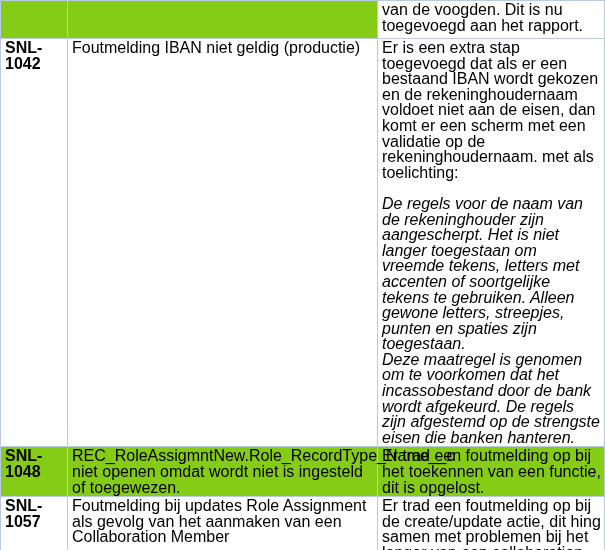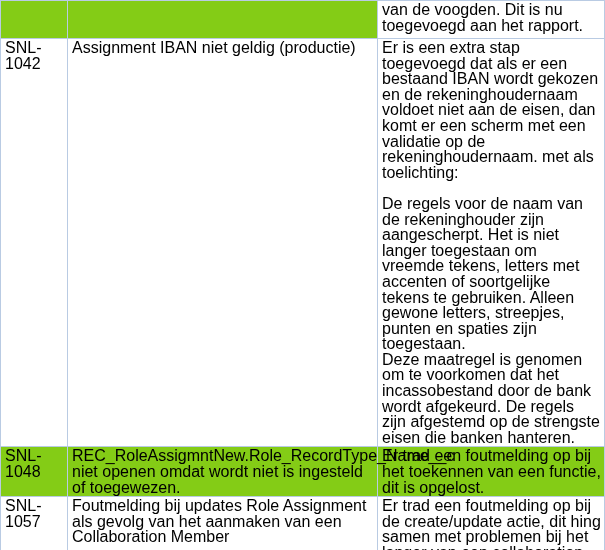--- a/index.html
+++ b/index.html
@@ -25,35 +25,36 @@
     line-height: 15.6px;
   }
   table.issues-table td {
     border: 1px solid #b9cbe3;
     vertical-align: top;
     padding: 1px 3px 1px 4px;
     overflow: visible;
     word-wrap: normal;
   }
   td.col-id {
-    font-weight: normal;
+    font-weight: bold;
     padding-left: 3px;
     padding-right: 2px;
   }
   .band {
     background: #84cc16;
   }
   p {
     margin: 0;
     padding: 0;
   }
   p.gap-after {
     margin-bottom: 15.6px;
   }
   p.note-italic {
+    font-style: italic;
   }
   .nowrap-token-cell {
     
   }
 </style>
 </head>
 <body>
 
 <div class="page">
   <table class="issues-table">
@@ -67,21 +68,21 @@
       <tr style="height:38px">
         <td class="col-id band"></td>
         <td class="band"></td>
         <td>
           <p>van de voogden. Dit is nu toegevoegd aan het rapport.</p>
         </td>
       </tr>
 
       <tr style="height:361px">
         <td class="col-id">SNL-1042</td>
-        <td>Assignment IBAN niet geldig (productie)</td>
+        <td>Foutmelding IBAN niet geldig (productie)</td>
         <td>
           <p class="gap-after">Er is een extra stap toegevoegd dat als er een bestaand IBAN wordt gekozen en de rekeninghoudernaam voldoet niet aan de eisen, dan komt er een scherm met een validatie op de rekeninghoudernaam. met als toelichting:</p>
           <p class="note-italic">De regels voor de naam van de rekeninghouder zijn aangescherpt. Het is niet langer toegestaan om vreemde tekens, letters met accenten of soortgelijke tekens te gebruiken. Alleen gewone letters, streepjes, punten en spaties zijn toegestaan.</p>
           <p class="note-italic">Deze maatregel is genomen om te voorkomen dat het incassobestand door de bank wordt afgekeurd. De regels zijn afgestemd op de strengste eisen die banken hanteren.</p>
         </td>
       </tr>
 
       <tr style="height:46px">
         <td class="col-id band">SNL-1048</td>
         <td class="band nowrap-token-cell">REC_RoleAssigmntNew.Role_RecordType_Name__c niet openen omdat wordt niet is ingesteld of toegewezen.</td>

